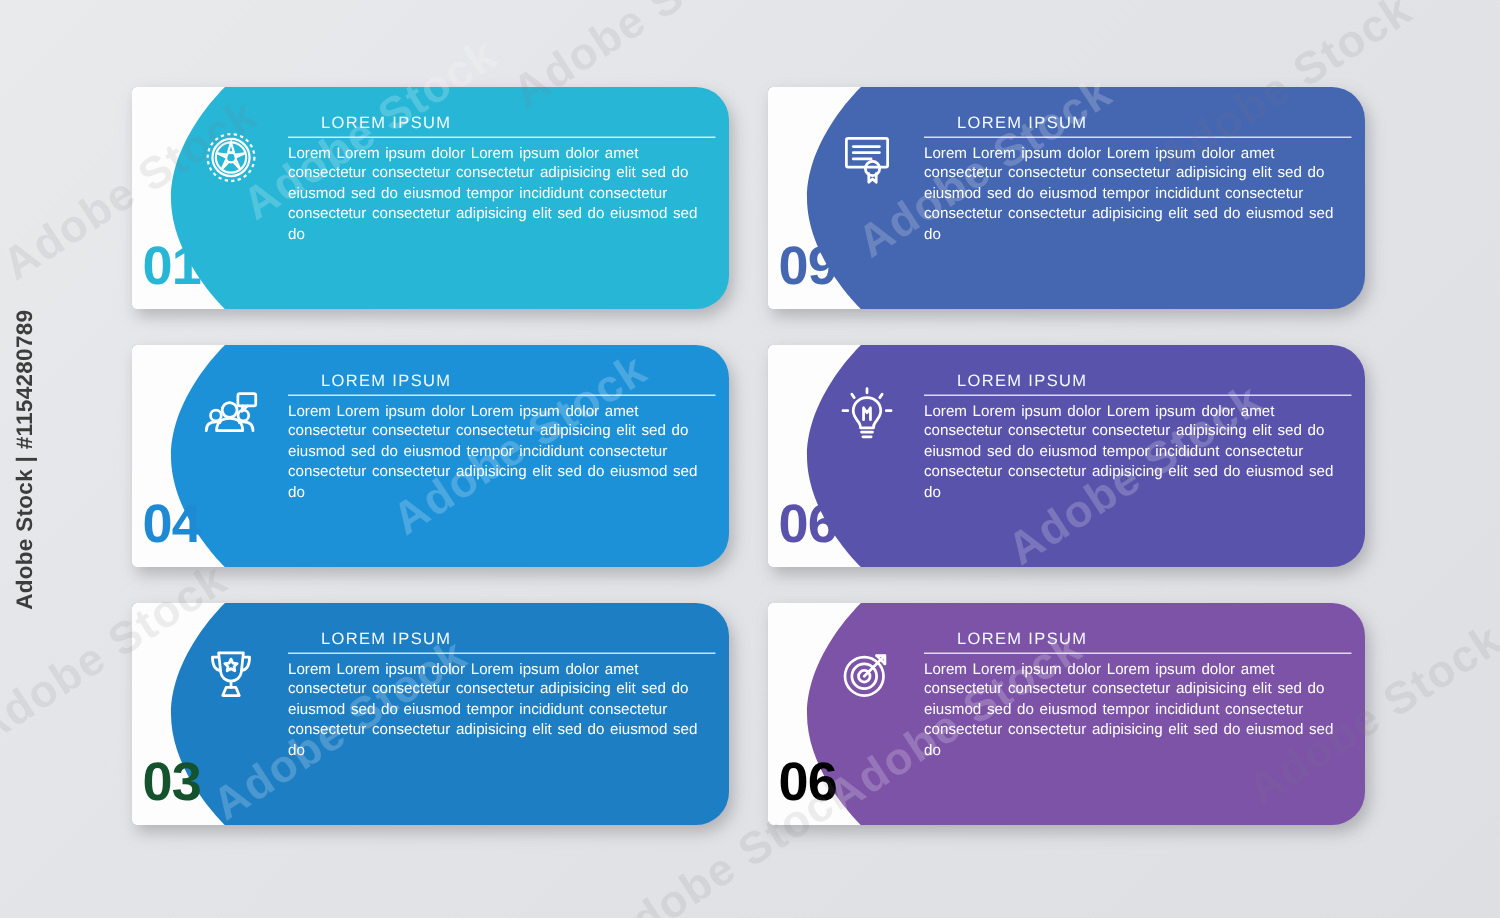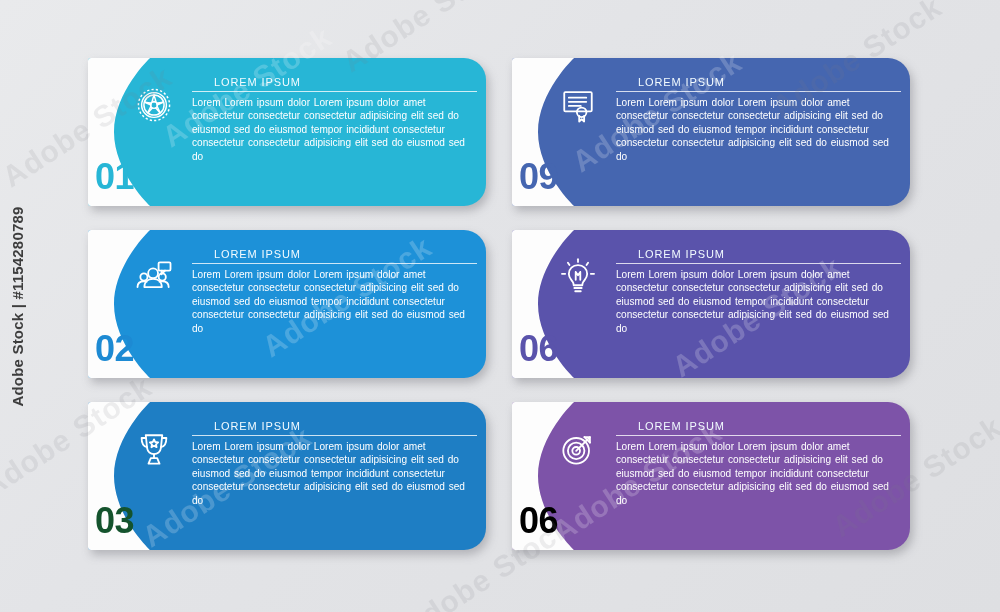--- a/index.html
+++ b/index.html
@@ -170,21 +170,21 @@
     </div>
   </div>
 
   <div class="panel col-l row-2">
     <div class="panel-bg" style="background:#1d91d8"></div>
     <div class="curve">
       <svg viewBox="0 0 110 148" preserveAspectRatio="none">
         <path d="M0,0 L62,0 C62,0 26,34 26,74 C26,114 62,148 62,148 L0,148 Z" fill="#fdfdfd"></path>
       </svg>
     </div>
-    <div class="panel-number" style="color:#1d8ad3">02</div>
+    <div class="panel-number" style="color:#1d8ad3">04</div>
     <div class="panel-icon">
       <svg viewBox="0 0 48 48" fill="none" stroke="#ffffff" stroke-width="2" stroke-linecap="round" stroke-linejoin="round">
         <circle cx="23" cy="20" r="5.4"></circle>
         <path d="M13.5 35 C13.5 28.8 17.8 26 23 26 C28.2 26 32.5 28.8 32.5 35 Z"></path>
         <circle cx="13" cy="24" r="3.9"></circle>
         <path d="M6 35 C6 30.5 9 28.6 13 28.6 C14.1 28.6 15.1 28.8 16 29.1"></path>
         <circle cx="33" cy="24" r="3.9"></circle>
         <path d="M40 35 C40 30.5 37 28.6 33 28.6 C31.9 28.6 30.9 28.8 30 29.1"></path>
         <rect x="29" y="8" width="13" height="9" rx="1.4"></rect>
         <path d="M32.5 17 L32 21 L36 17"></path>

